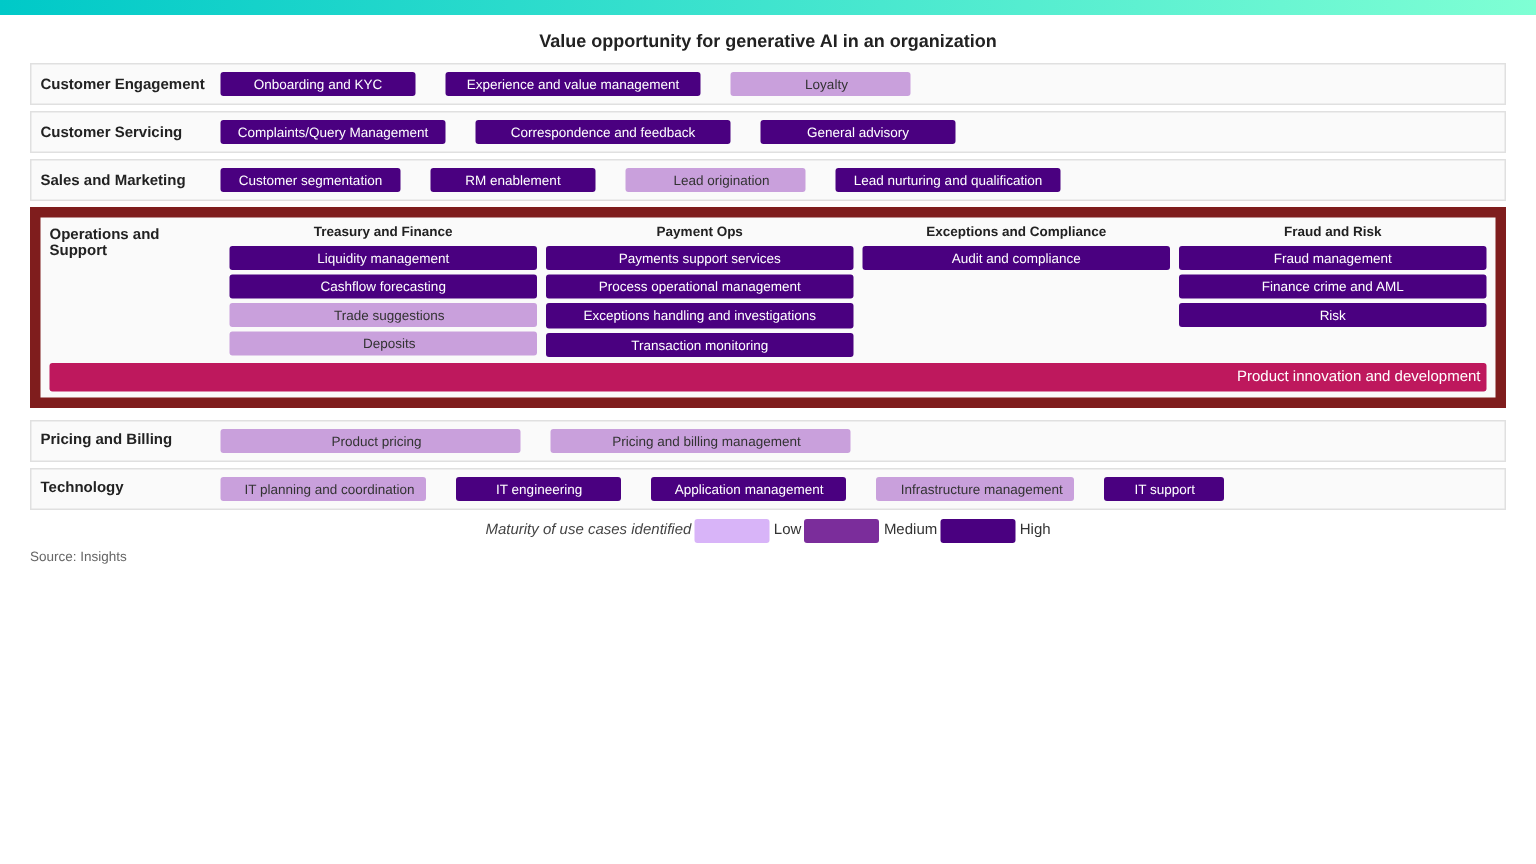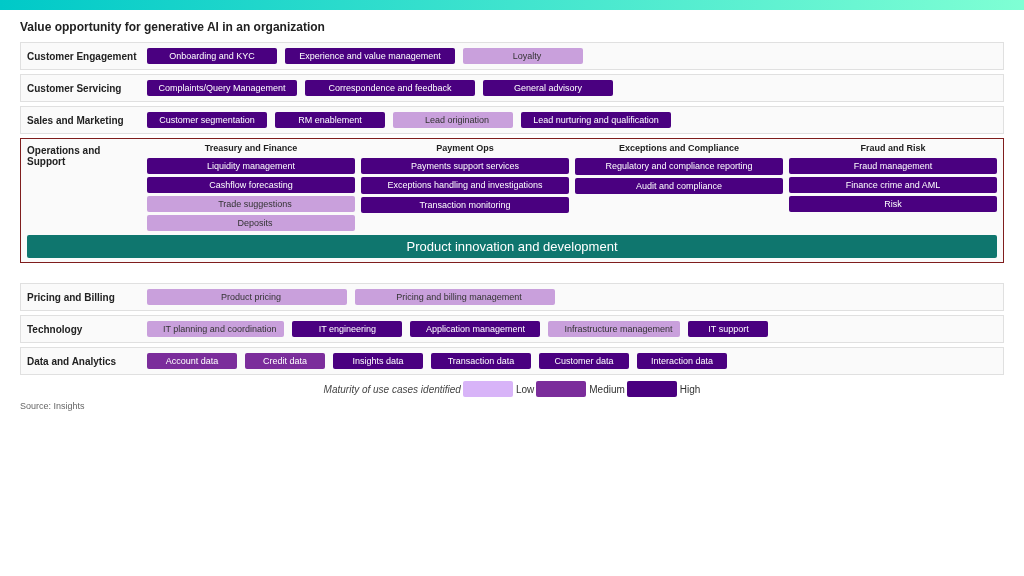--- a/index.html
+++ b/index.html
@@ -13,21 +13,21 @@
     }
     
     .top-bar {
       height: 10px;
       background: linear-gradient(to right, #00c9c8, #7fffd4);
     }
     .main-content {
       padding: 10px 20px 8px 20px;
     }
     .chart-title {
-      text-align: left;
+      text-align: center;
       font-size: 12px;
       font-weight: bold;
       margin-bottom: 8px;
       color: #222;
     }
     
     .row-container {
       display: flex;
       align-items: center;
       margin-bottom: 4px;
@@ -39,40 +39,40 @@
     .row-label {
       font-size: 10px;
       font-weight: bold;
       color: #222;
       min-width: 120px;
       flex-shrink: 0;
     }
     .row-items {
       display: flex;
       flex-wrap: wrap;
-      gap: 8px;
+      gap: 20px;
       flex: 1;
       align-items: center;
     }
     .tag {
       display: inline-block;
       padding: 3px 8px;
       font-size: 9px;
       color: #fff;
       border-radius: 2px;
       text-align: center;
     }
     .tag-dark-purple { background: #4a0080; }
     .tag-medium-purple { background: #7b2d9b; }
     .tag-light-purple { background: #c9a0dc; color: #333; padding-left: 16px; }
 
     
     .ops-container {
-      border: 1px solid #7f1d1d;
-      margin-bottom: 20px;
+      border: 7px solid #7f1d1d;
+      margin-bottom: 8px;
       background: #fafafa;
       padding: 4px 6px;
     }
     .ops-header-row {
       display: flex;
       align-items: flex-start;
     }
     .ops-label {
       font-size: 10px;
       font-weight: bold;
@@ -97,24 +97,24 @@
       font-weight: bold;
       color: #222;
       text-align: center;
       margin-bottom: 2px;
     }
     .ops-col .tag {
       width: 100%;
       margin: 0;
     }
     .product-innovation-bar {
-      background: #0f766e;
+      background: #be185d;
       color: #fff;
-      font-size: 13px;
-      text-align: center;
+      font-size: 10px;
+      text-align: right;
       padding: 4px;
       margin-top: 4px;
       border-radius: 2px;
     }
 
     
     .legend-row {
       display: flex;
       align-items: center;
       justify-content: center;
@@ -197,27 +197,27 @@
           <div class="ops-col-title">Treasury and Finance</div>
           <span class="tag tag-dark-purple">Liquidity management</span>
           <span class="tag tag-dark-purple">Cashflow forecasting</span>
           <span class="tag tag-light-purple">Trade suggestions</span>
           <span class="tag tag-light-purple">Deposits</span>
         </div>
 
         <div class="ops-col">
           <div class="ops-col-title">Payment Ops</div>
           <span class="tag tag-dark-purple">Payments support services</span>
+          <span class="tag tag-dark-purple">Process operational management</span>
           <span class="tag tag-dark-purple" style="white-space:normal;line-height:1.2">Exceptions handling and investigations</span>
           <span class="tag tag-dark-purple">Transaction monitoring</span>
         </div>
 
         <div class="ops-col">
           <div class="ops-col-title">Exceptions and Compliance</div>
-          <span class="tag tag-dark-purple" style="white-space:normal;line-height:1.2">Regulatory and compliance reporting</span>
           <span class="tag tag-dark-purple">Audit and compliance</span>
         </div>
 
         <div class="ops-col">
           <div class="ops-col-title">Fraud and Risk</div>
           <span class="tag tag-dark-purple">Fraud management</span>
           <span class="tag tag-dark-purple">Finance crime and AML</span>
           <span class="tag tag-dark-purple">Risk</span>
         </div>
 
@@ -240,31 +240,20 @@
       <div class="row-label">Technology</div>
       <div class="row-items">
         <span class="tag tag-light-purple" style="min-width:130px">IT planning and coordination</span>
         <span class="tag tag-dark-purple" style="min-width:110px">IT engineering</span>
         <span class="tag tag-dark-purple" style="min-width:130px">Application management</span>
         <span class="tag tag-light-purple" style="min-width:130px">Infrastructure management</span>
         <span class="tag tag-dark-purple" style="min-width:80px">IT support</span>
       </div>
     </div>
 
-    <div class="row-container">
-      <div class="row-label">Data and Analytics</div>
-      <div class="row-items">
-        <span class="tag tag-medium-purple" style="min-width:90px">Account data</span>
-        <span class="tag tag-medium-purple" style="min-width:80px">Credit data</span>
-        <span class="tag tag-dark-purple" style="min-width:90px">Insights data</span>
-        <span class="tag tag-dark-purple" style="min-width:100px">Transaction data</span>
-        <span class="tag tag-dark-purple" style="min-width:90px">Customer data</span>
-        <span class="tag tag-dark-purple" style="min-width:90px">Interaction data</span>
-      </div>
-    </div>
 
   </div>
 
   <div class="legend-row">
     <span class="legend-label">Maturity of use cases identified</span>
     <div class="legend-item">
       <span class="legend-box tag-light-purple" style="background:#d8b4f8;"></span>
       <span class="legend-text">Low</span>
     </div>
     <div class="legend-item">

